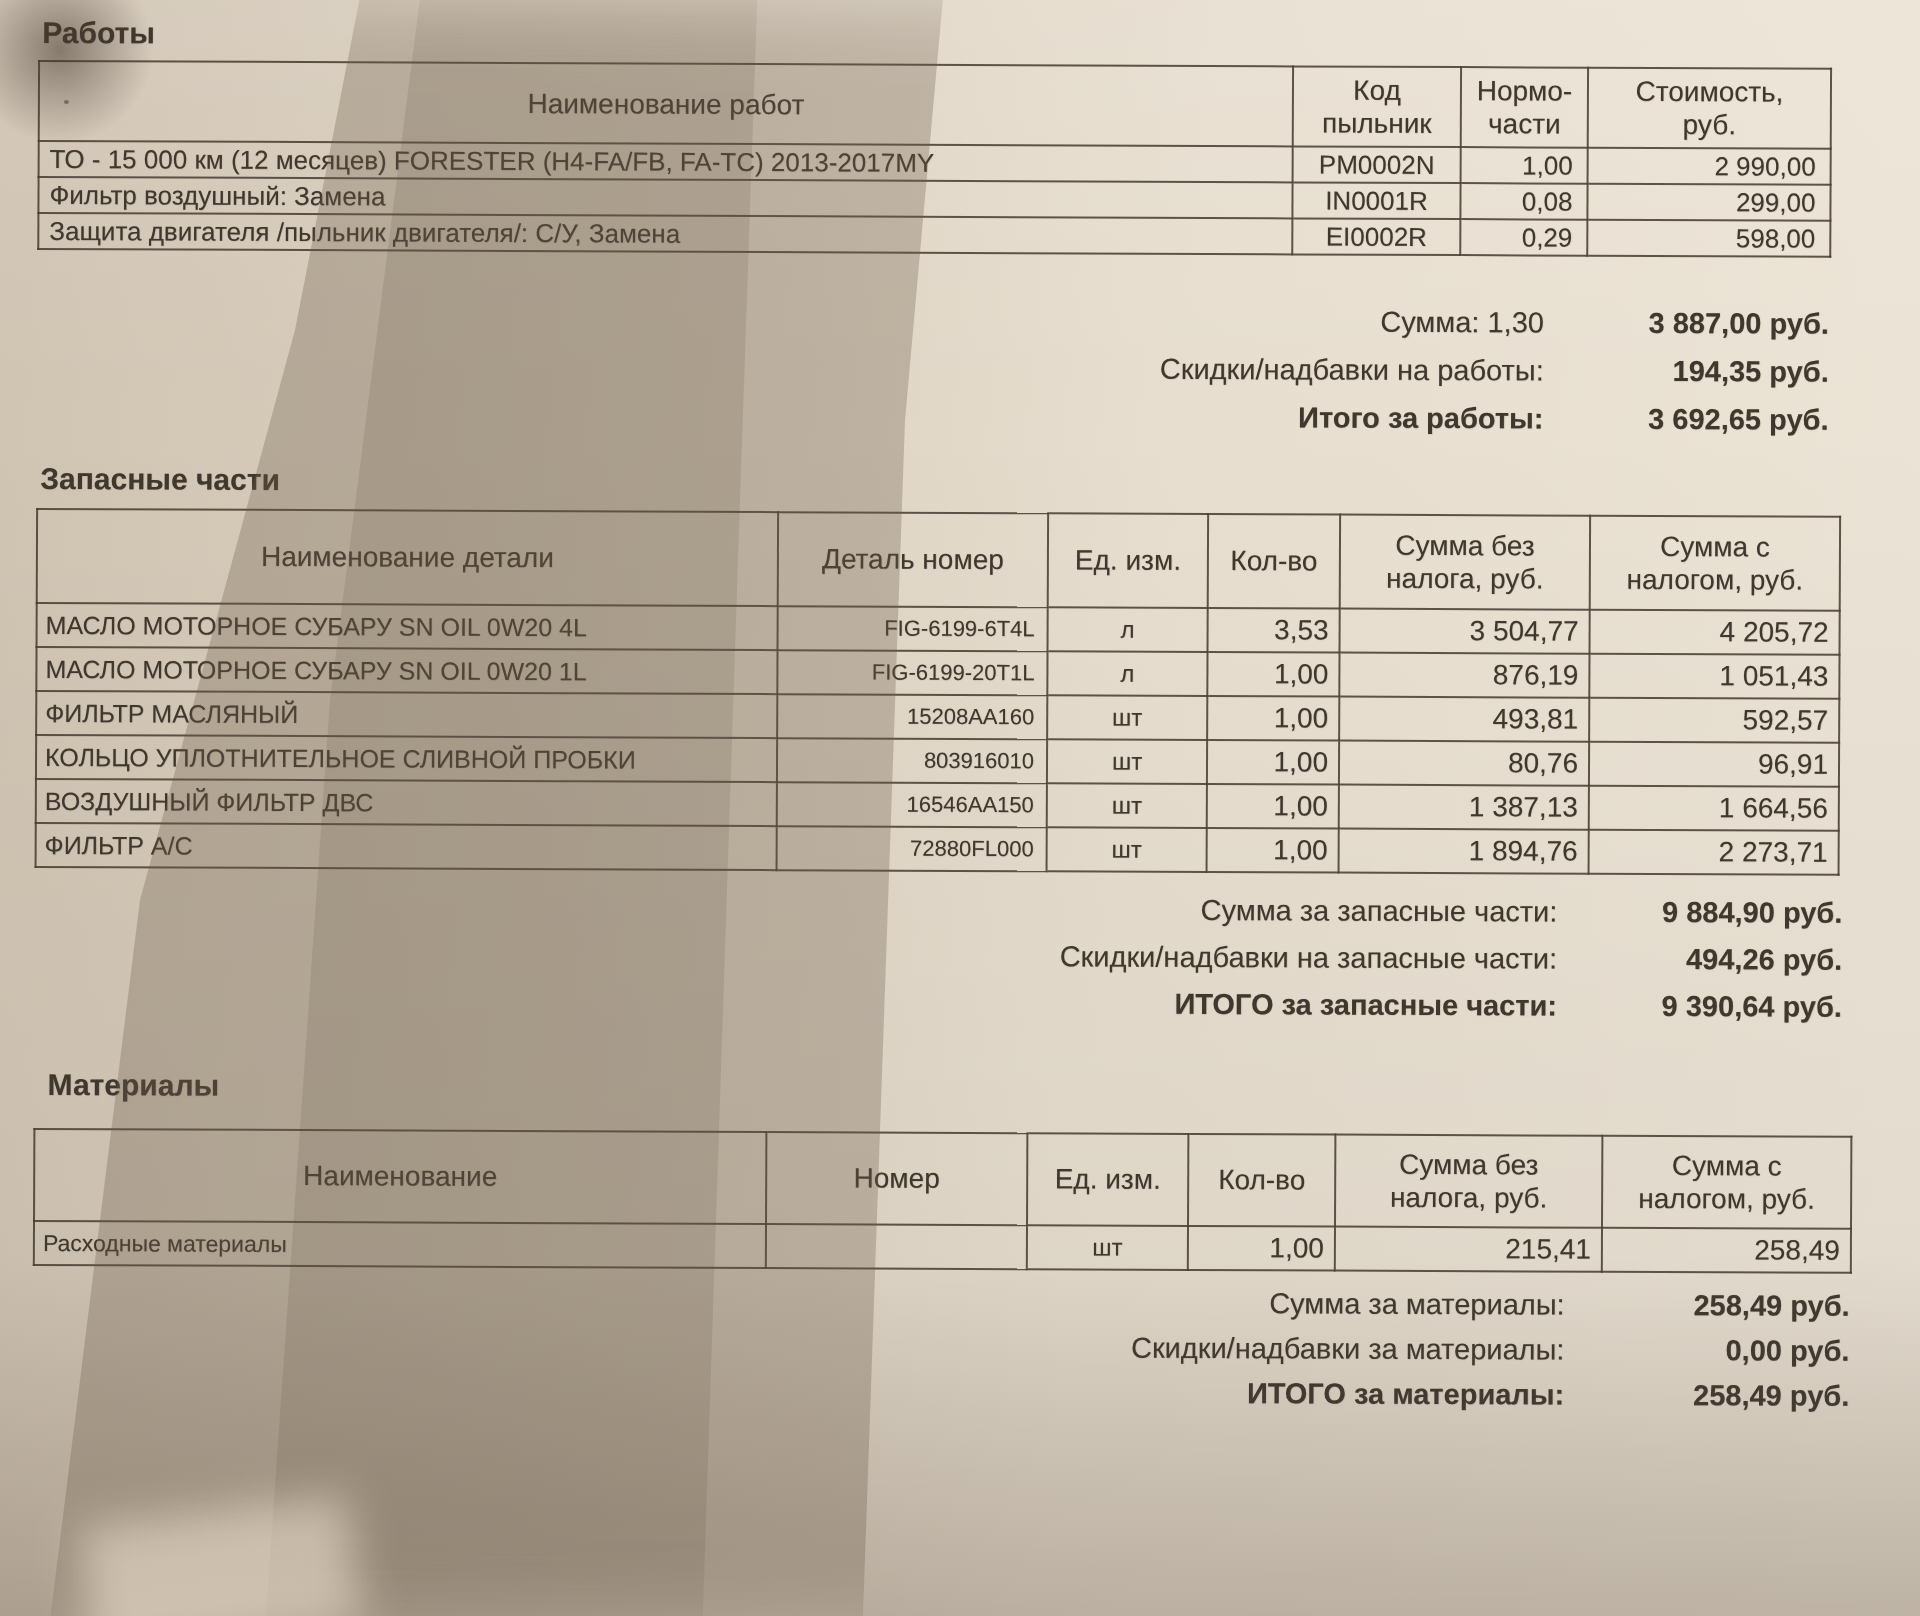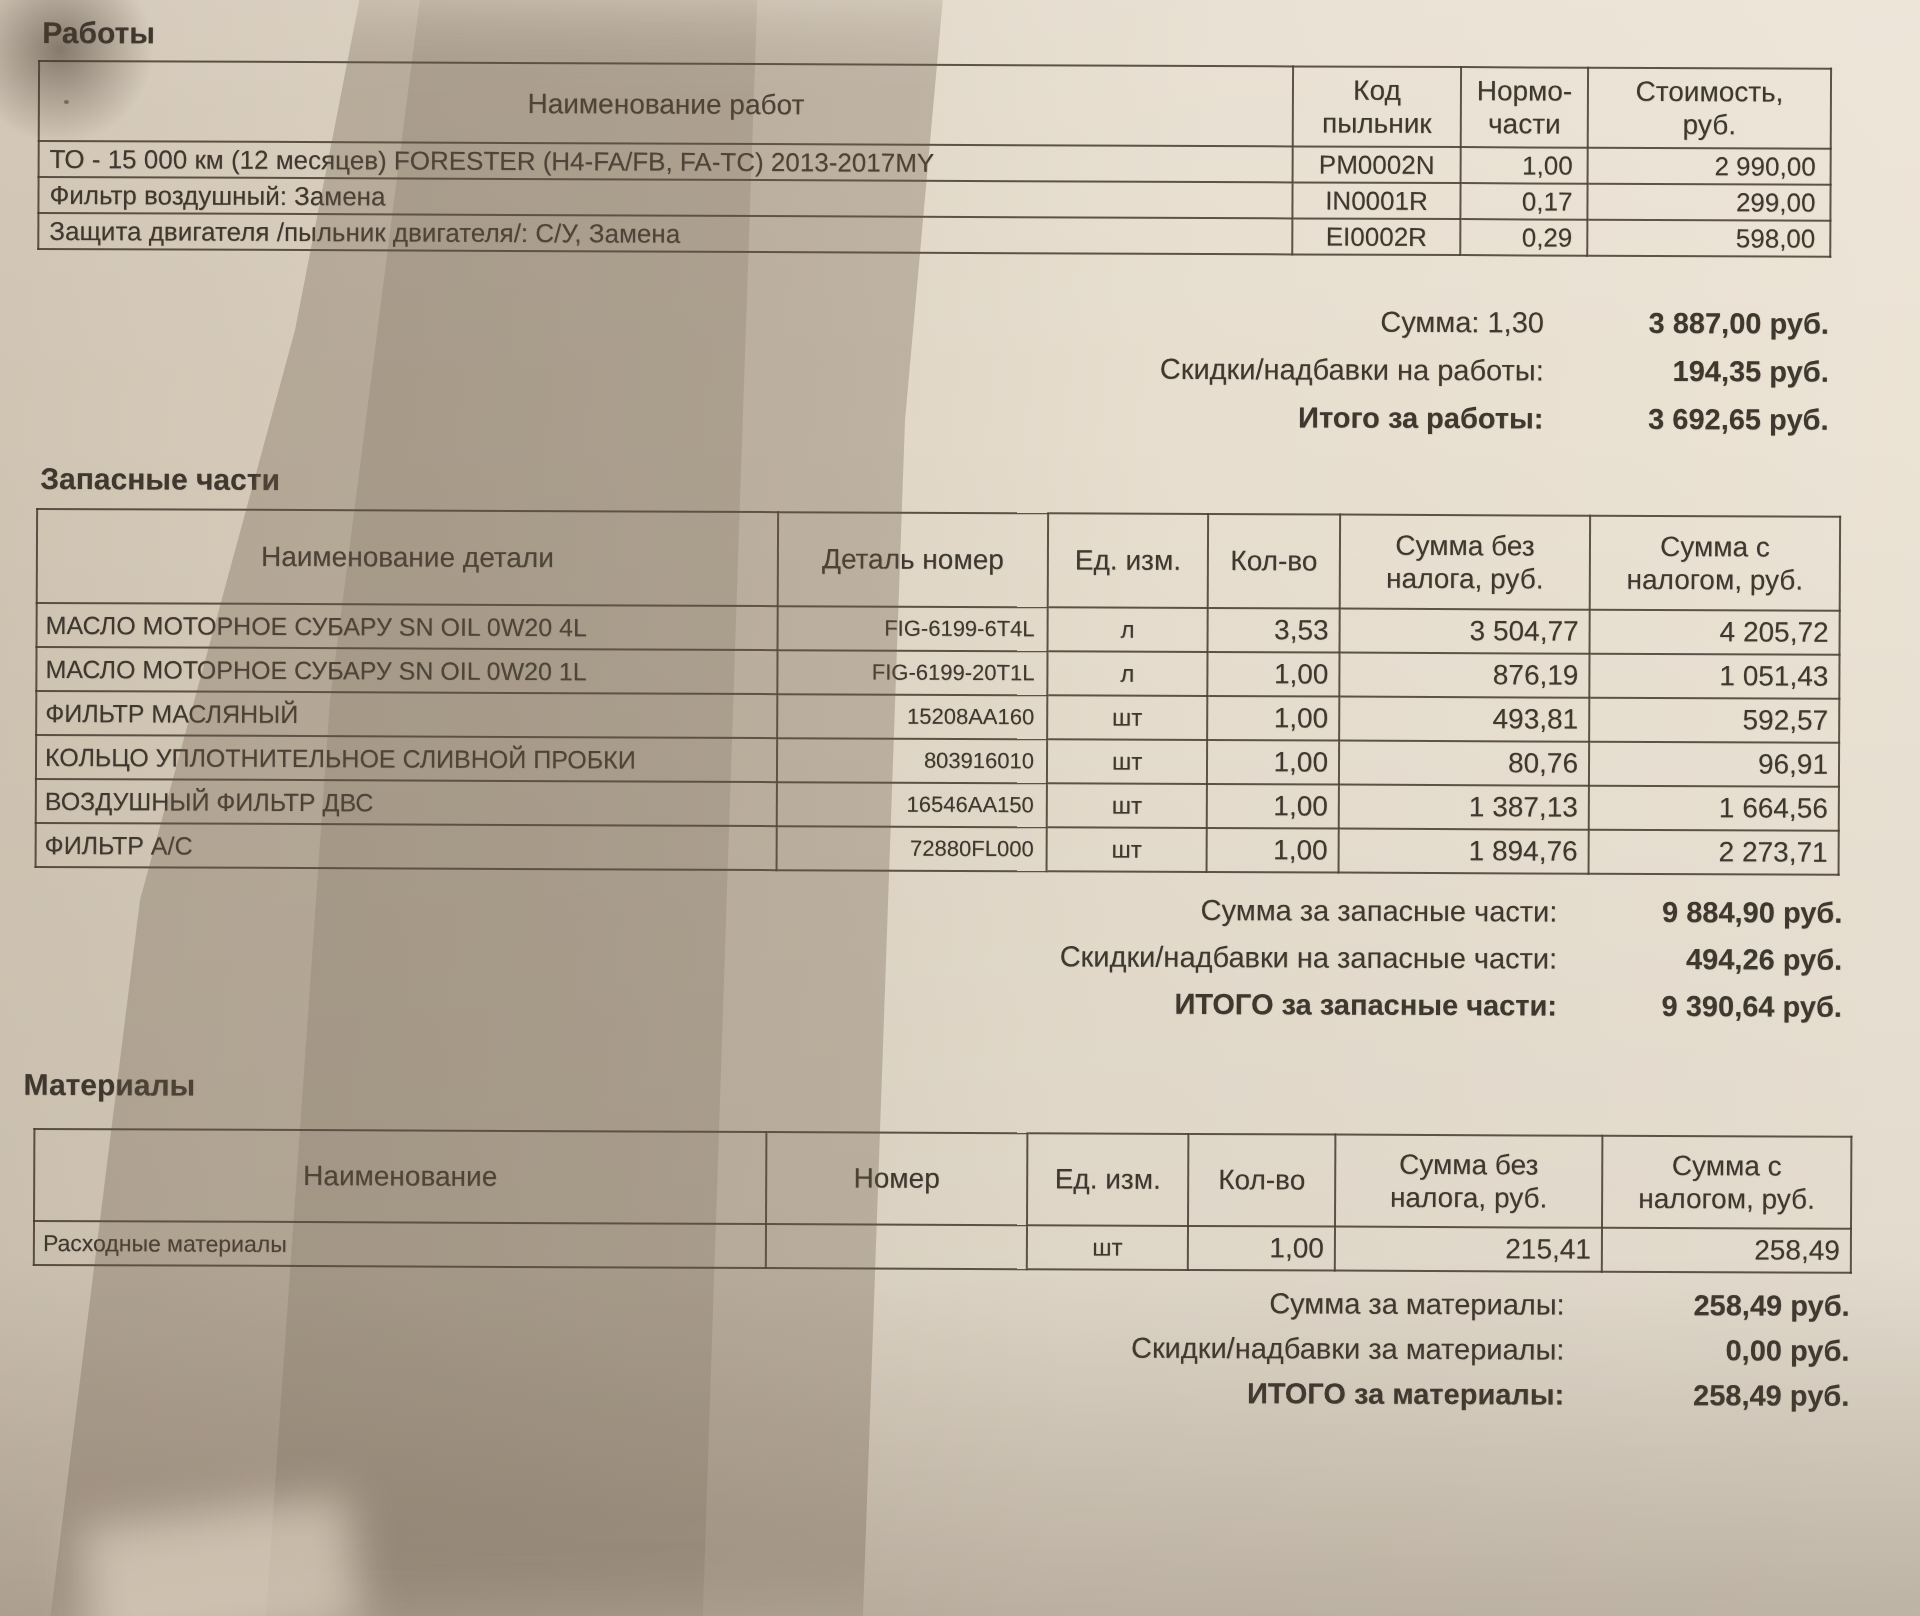--- a/index.html
+++ b/index.html
@@ -42,21 +42,21 @@
     background:linear-gradient(to bottom, rgba(0,0,0,0) 0%, rgba(96,78,62,0.18) 65%, rgba(86,68,54,0.26) 100%);
   }
   .bottom-light {
     position:absolute; left:85px; bottom:-25px; width:270px; height:130px;
     background:rgba(242,230,212,0.55); filter:blur(22px); transform:rotate(-7deg);
   }
   
   .sec-title { position:absolute; font-size:30px; font-weight:bold; margin:0; }
   .t-works { left:42px; top:16px; }
   .t-parts { left:42px; top:462px; }
-  .t-mats  { left:28px; top:1068px; }
+  .t-mats  { left:52px; top:1068px; }
   
   .tbl { position:absolute; border-collapse:collapse; table-layout:fixed; }
   .tbl th, .tbl td { border:2px solid rgba(74,63,51,0.88); overflow:hidden; }
   .tbl th {
     font-weight:normal; font-size:28px; text-align:center; vertical-align:middle;
     white-space:pre-line; line-height:1.18; padding:6px 4px;
   }
   .works { left:38px; top:60px; width:1792px; }
   .works th { height:58px; }
   .works td { height:32px; font-size:26px; }
@@ -123,21 +123,21 @@
       <tbody>
         <tr>
           <td class="td-name">ТО - 15 000 км (12 месяцев) FORESTER (H4-FA/FB, FA-TC) 2013-2017MY</td>
           <td class="td-code">PM0002N</td>
           <td class="td-num">1,00</td>
           <td class="td-num">2 990,00</td>
         </tr>
         <tr>
           <td class="td-name">Фильтр воздушный: Замена</td>
           <td class="td-code">IN0001R</td>
-          <td class="td-num">0,17</td>
+          <td class="td-num">0,08</td>
           <td class="td-num">299,00</td>
         </tr>
         <tr>
           <td class="td-name">Защита двигателя /пыльник двигателя/: С/У, Замена</td>
           <td class="td-code">EI0002R</td>
           <td class="td-num">0,29</td>
           <td class="td-num">598,00</td>
         </tr>
       </tbody>
     </table>

